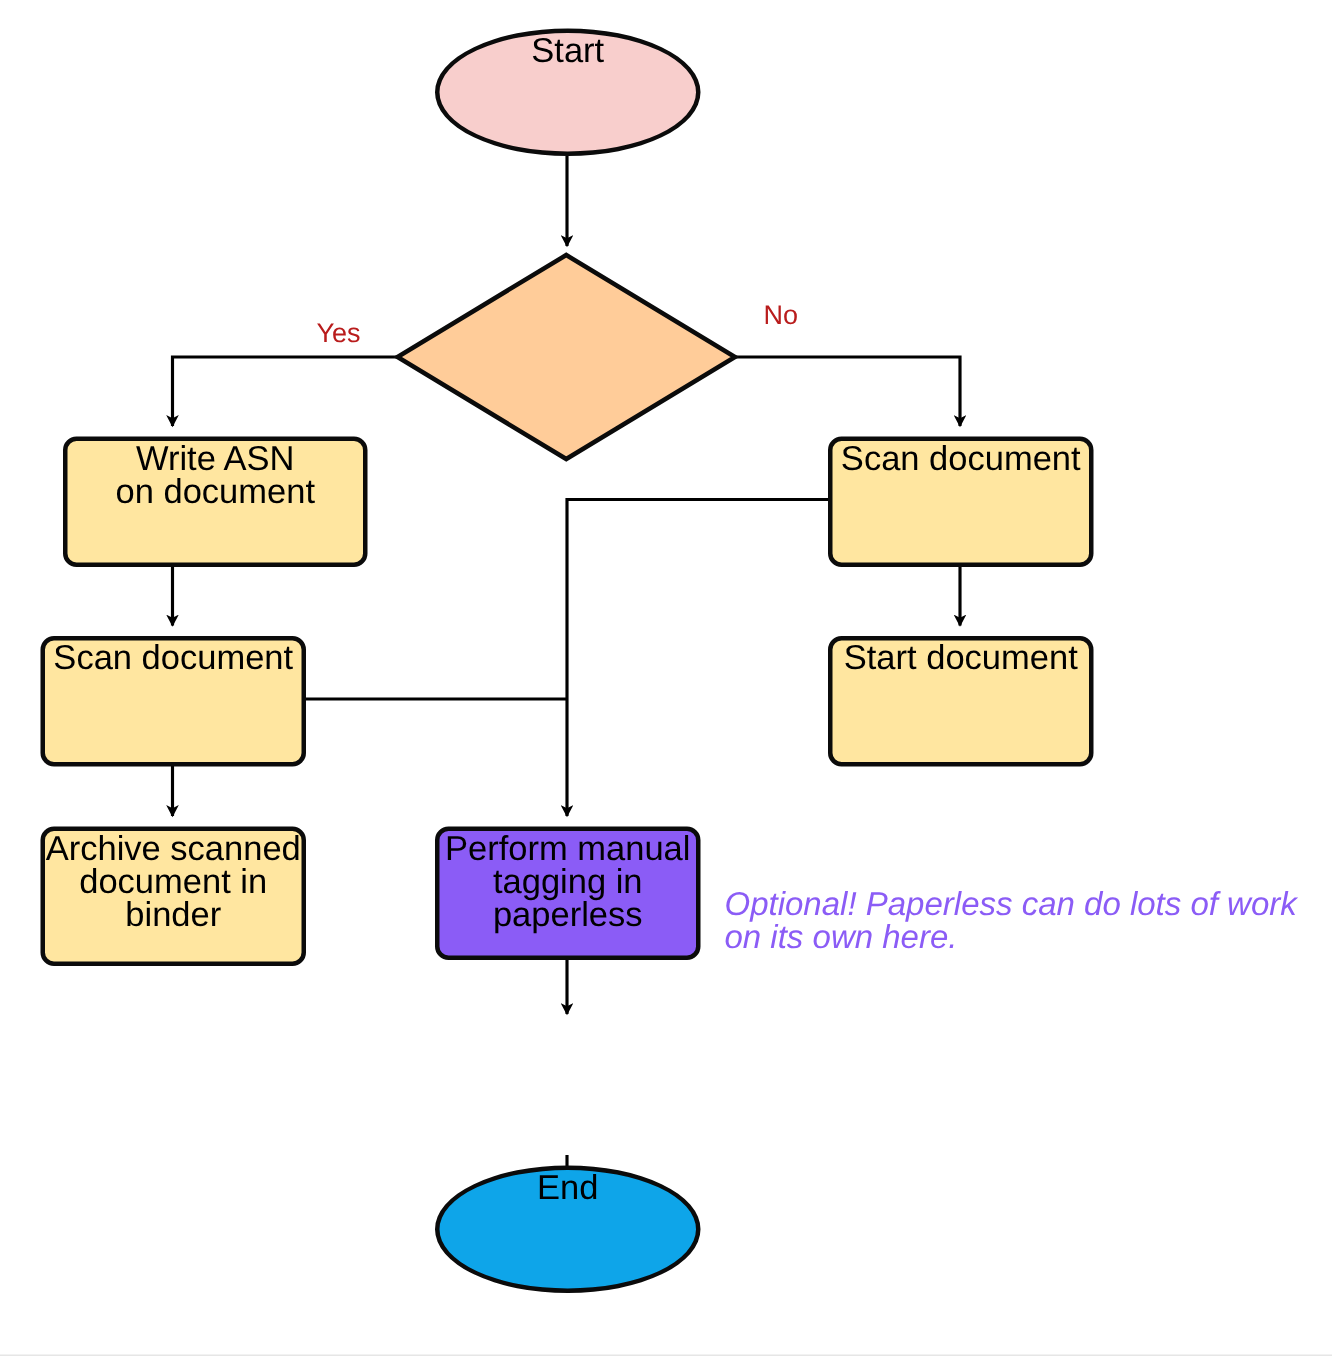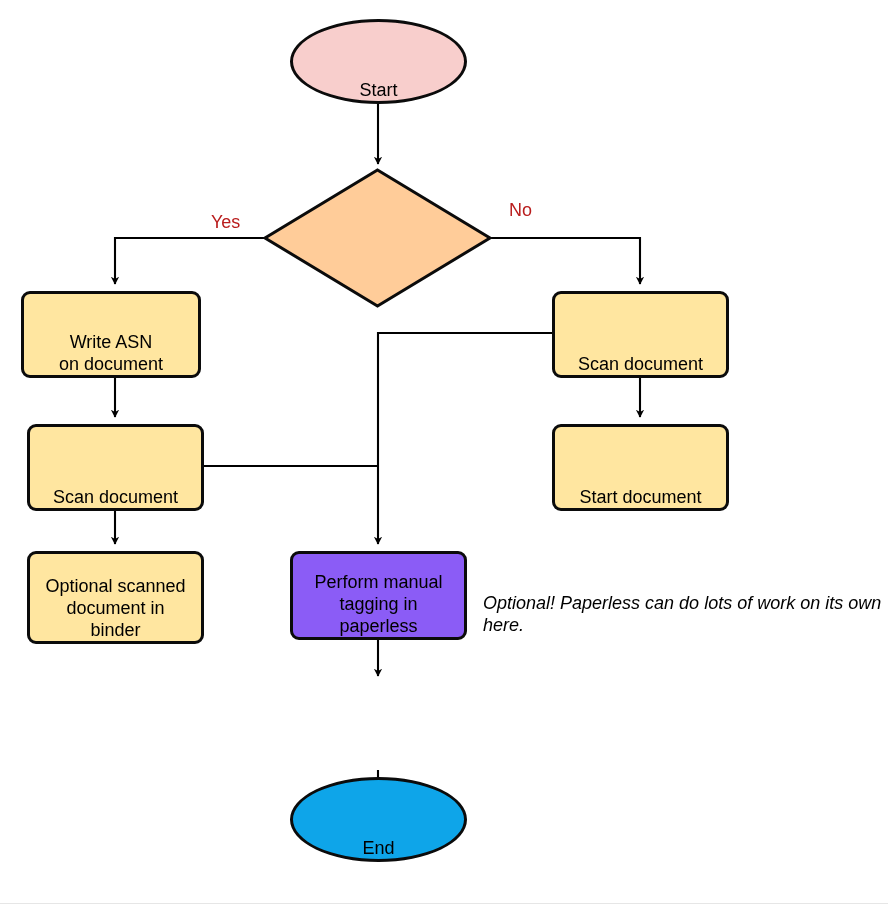--- a/index.html
+++ b/index.html
@@ -24,25 +24,25 @@
     left: 0;
     top: 0;
     width: 888px;
     height: 907px;
     pointer-events: none;
   }
   .node {
     position: absolute;
     box-sizing: border-box;
     display: flex;
-    align-items: flex-end;
+    align-items: flex-start;
     justify-content: center;
     text-align: center;
     color: #000000;
-    font-size: 18px;
+    font-size: 23px;
     line-height: 22px;
     white-space: pre-line;
   }
   .node.terminator {
     border: 3px solid #0b0b0b;
     border-radius: 50%;
   }
   .node.process {
     border: 3px solid #0b0b0b;
     border-radius: 9px;
@@ -53,22 +53,22 @@
   }
   .edge-label {
     position: absolute;
     color: #b91c1c;
     font-size: 18px;
     line-height: 20px;
     white-space: nowrap;
   }
   .note {
     position: absolute;
-    color: #000000;
-    font-size: 18px;
+    color: #8b5cf6;
+    font-size: 22px;
     line-height: 22px;
     font-style: italic;
     white-space: pre-line;
     width: 400px;
   }
   .baseline-rule {
     position: absolute;
     left: 0;
     width: 888px;
     height: 1px;
@@ -114,31 +114,31 @@
   </svg>
 
   <div class="node terminator" style="left:290px; top:19px; width:177px; height:85px; background:#f8cecc;">
     <span>Start</span>
   </div>
 
 
   <div class="edge-label" style="left:211px; top:212px;">Yes</div>
   <div class="edge-label" style="left:509px; top:200px;">No</div>
 
-  <div class="node process" style="left:21px; top:291px; width:180px; height:87px; background:#ffe6a0;">
+  <div class="node process" style="left:42px; top:291px; width:203px; height:87px; background:#ffe6a0;">
     <span>Write ASN
 on document</span>
   </div>
 
   <div class="node process" style="left:27px; top:424px; width:177px; height:87px; background:#ffe6a0;">
     <span>Scan document</span>
   </div>
 
   <div class="node process" style="left:27px; top:551px; width:177px; height:93px; background:#ffe6a0;">
-    <span>Optional scanned
+    <span>Archive scanned
 document in
 binder</span>
   </div>
 
   <div class="node process" style="left:552px; top:291px; width:177px; height:87px; background:#ffe6a0;">
     <span>Scan document</span>
   </div>
 
   <div class="node process" style="left:552px; top:424px; width:177px; height:87px; background:#ffe6a0;">
     <span>Start document</span>

